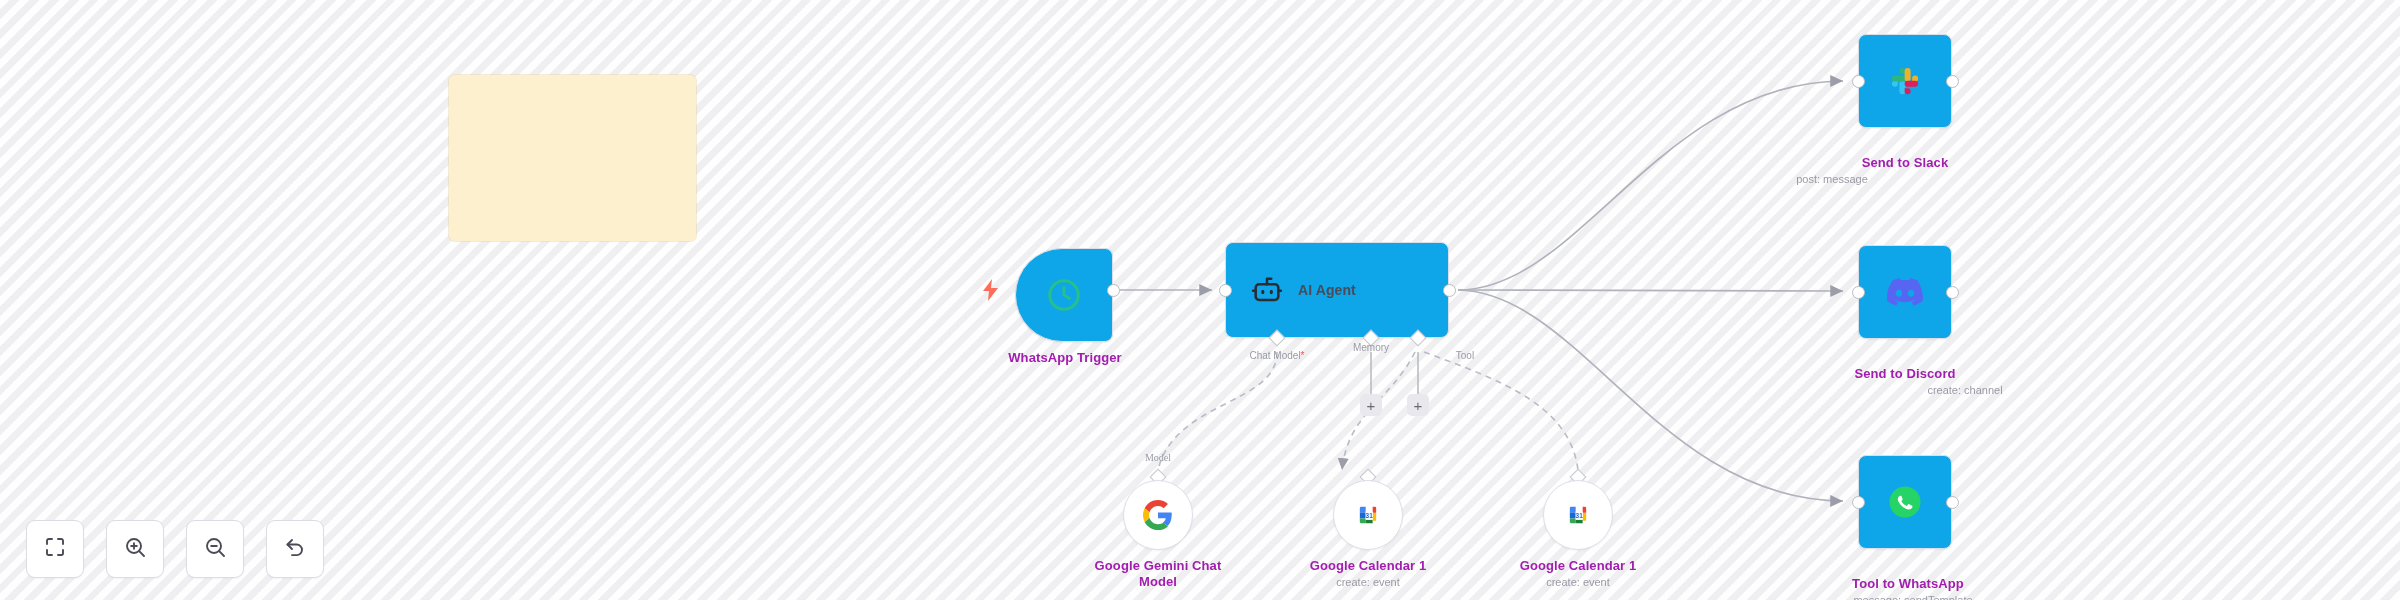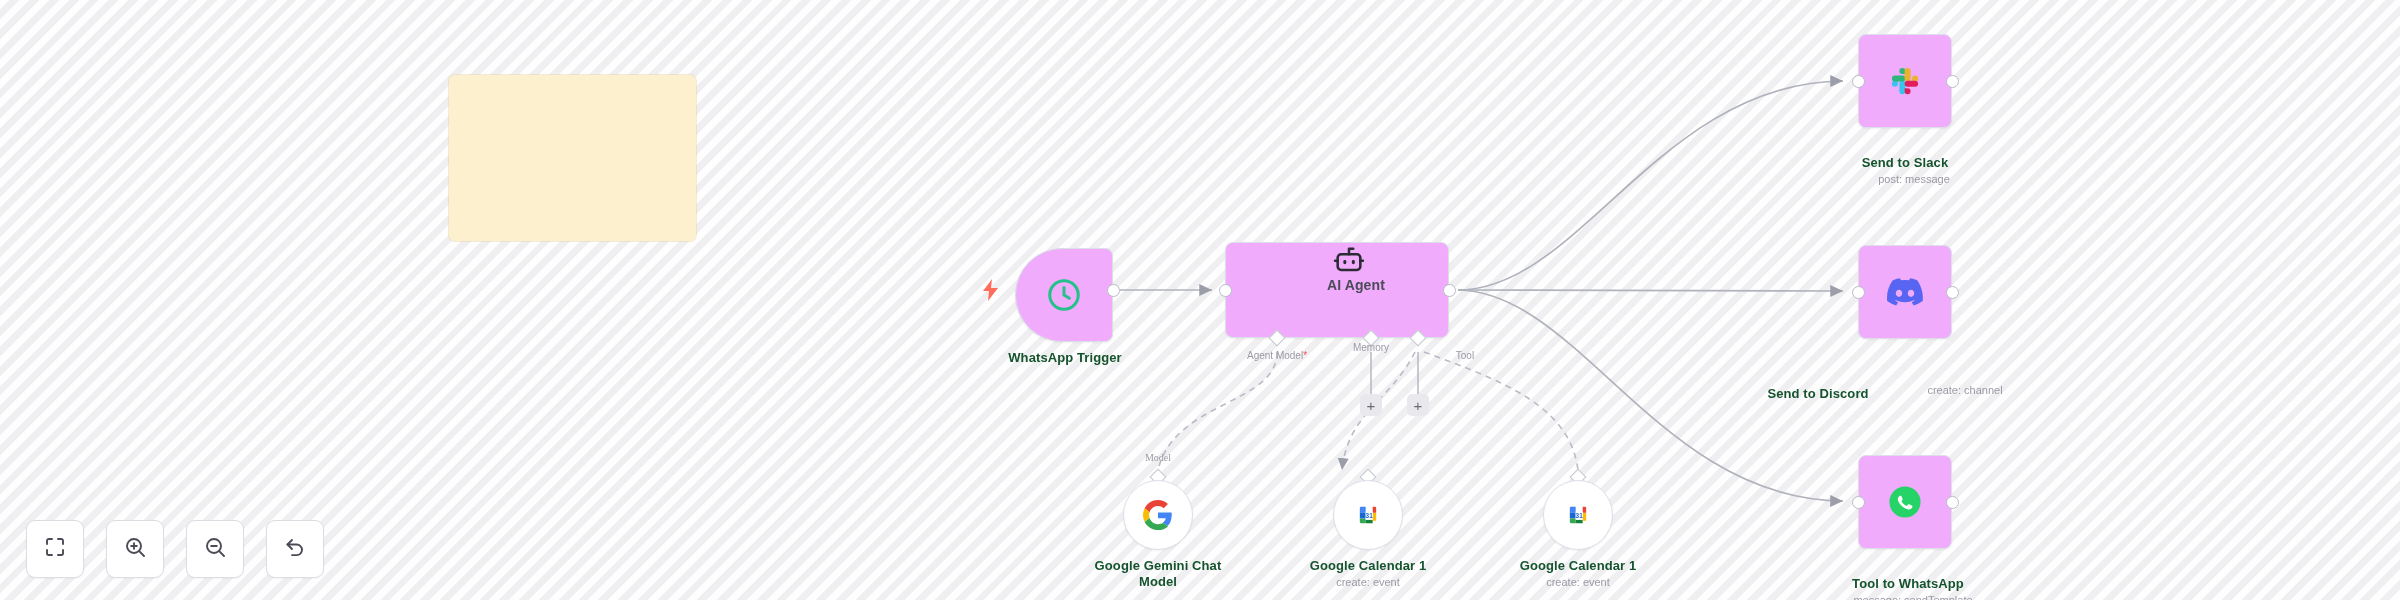--- a/index.html
+++ b/index.html
@@ -28,25 +28,25 @@
     background:#fdf0cf;
     border-radius:6px;
     box-shadow:0 0 0 1px rgba(224,200,140,.35);
   }
 
   
   .node { position:absolute; }
 
   .node-box {
     position:absolute;
-    background:#f0abfc;
+    background:#0ea5e9;
     border:1px solid #dbdfe7;
     border-radius:8px;
     box-shadow:0 1px 2px rgba(24,24,28,.05);
-    display:flex; align-items:center;flex-direction:column;
+    display:flex; align-items:center;
   }
 
   .trigger-box {
     border-top-left-radius:48px;
     border-bottom-left-radius:48px;
     border-top-right-radius:8px;
     border-bottom-right-radius:8px;
   }
 
   .circle-box {
@@ -60,21 +60,21 @@
 
   .node-icon { display:flex; align-items:center; justify-content:center; flex:0 0 auto; }
 
   .node-title {
     font-size:14px; font-weight:700; color:#4b4b57;
     white-space:nowrap; margin-left:14px; letter-spacing:.1px;
   }
 
   .node-label {
     position:absolute; text-align:center;
-    font-size:13px; font-weight:700; color:#14532d;
+    font-size:13px; font-weight:700; color:#a21caf;
     line-height:16px; letter-spacing:.1px;
   }
   .node-sublabel {
     position:absolute; text-align:center;
     font-size:11px; font-weight:400; color:#9a9aa6;
     line-height:14px;
   }
 
   
   .port {
@@ -179,21 +179,21 @@
           <rect x="14" y="12" width="2.1" height="3" rx="1" fill="#2b2b33" stroke="none"></rect>
         </svg>
       </span>
       <span class="node-title">AI Agent</span>
     </div>
 
     <div class="port" style="left:1219px; top:284px;"></div>
     <div class="port" style="left:1443px; top:284px;"></div>
 
     <div class="diamond" style="left:1271px; top:332px;"></div>
-    <div class="sub-label" style="left:1227px; top:350px; width:100px;"><span>Agent Model</span><span class="req">*</span></div>
+    <div class="sub-label" style="left:1227px; top:350px; width:100px;"><span>Chat Model</span><span class="req">*</span></div>
 
     <div class="diamond" style="left:1365px; top:332px;"></div>
     <div class="sub-label" style="left:1331px; top:342px; width:80px;">Memory</div>
 
     <div class="diamond" style="left:1412px; top:332px;"></div>
     <div class="sub-label" style="left:1388px; top:350px; width:60px;margin-left:47px;">Tool</div>
 
     <div class="plus-btn" style="left:1360px; top:394px;">+</div>
     <div class="plus-btn" style="left:1407px; top:394px;">+</div>
   </div>
@@ -263,34 +263,34 @@
           <path fill="#36C5F0" d="M14.5 27.5a4 4 0 1 1-4-4h4zM16.5 27.5a4 4 0 0 1 8 0v10a4 4 0 1 1-8 0z"></path>
           <path fill="#2EB67D" d="M20.5 14.5a4 4 0 1 1 4-4v4zM20.5 16.5a4 4 0 0 1 0 8h-10a4 4 0 1 1 0-8z"></path>
           <path fill="#ECB22E" d="M33.5 20.5a4 4 0 1 1 4 4h-4zM31.5 20.5a4 4 0 0 1-8 0v-10a4 4 0 1 1 8 0z"></path>
           <path fill="#E01E5A" d="M27.5 33.5a4 4 0 1 1-4 4v-4zM27.5 31.5a4 4 0 0 1 0-8h10a4 4 0 1 1 0 8z"></path>
         </svg>
       </span>
     </div>
     <div class="port" style="left:1852px; top:75px;"></div>
     <div class="port" style="left:1946px; top:75px;"></div>
     <div class="node-label" style="left:1835px; top:155px; width:140px;">Send to Slack</div>
-    <div class="node-sublabel" style="left:1844px; top:172px; width:140px;">post: message</div>
+    <div class="node-sublabel" style="left:1762px; top:172px; width:140px;">post: message</div>
   </div>
 
   <div class="node">
     <div class="node-box" style="left:1858px; top:245px; width:94px; height:94px; justify-content:center;">
       <span class="node-icon">
         <svg width="36" height="28" viewBox="0 0 71 55">
           <path fill="#5865F2" d="M60.1 4.9A58.5 58.5 0 0 0 45.6.5a40.8 40.8 0 0 0-1.9 3.8 54.1 54.1 0 0 0-16.2 0A37.6 37.6 0 0 0 25.5.5a58.3 58.3 0 0 0-14.5 4.4C1.6 18.6-1 32 .3 45.2A58.9 58.9 0 0 0 18.1 54a43.4 43.4 0 0 0 3.8-6.2 38 38 0 0 1-6-2.9l1.5-1.2a42 42 0 0 0 35.9 0l1.5 1.2a38.2 38.2 0 0 1-6 2.9 43 43 0 0 0 3.8 6.2 58.6 58.6 0 0 0 17.8-8.8c1.5-15.3-2.6-28.6-10.3-40.3zM23.7 37.3c-3.5 0-6.4-3.2-6.4-7.2s2.8-7.2 6.4-7.2 6.5 3.3 6.4 7.2c0 4-2.8 7.2-6.4 7.2zm23.6 0c-3.5 0-6.4-3.2-6.4-7.2s2.8-7.2 6.4-7.2 6.5 3.3 6.4 7.2c0 4-2.8 7.2-6.4 7.2z"></path>
         </svg>
       </span>
     </div>
     <div class="port" style="left:1852px; top:286px;"></div>
     <div class="port" style="left:1946px; top:286px;"></div>
-    <div class="node-label" style="left:1748px; top:366px; width:140px;margin-top:20px;">Send to Discord</div>
+    <div class="node-label" style="left:1835px; top:366px; width:140px;">Send to Discord</div>
     <div class="node-sublabel" style="left:1895px; top:383px; width:140px;">create: channel</div>
   </div>
 
   <div class="node">
     <div class="node-box" style="left:1858px; top:455px; width:94px; height:94px; justify-content:center;">
       <span class="node-icon">
         <svg width="34" height="34" viewBox="0 0 48 48">
           <circle cx="24" cy="24" r="22" fill="#25D366"></circle>
           <path fill="#fff" d="M33.2 28.6c-.5-.3-3-1.5-3.4-1.6s-.8-.3-1.1.2-1.3 1.6-1.6 2-.6.4-1.1.1a13.7 13.7 0 0 1-4-2.5 15.2 15.2 0 0 1-2.8-3.5c-.3-.5 0-.8.2-1s.5-.6.7-.9a3.4 3.4 0 0 0 .5-.8.9.9 0 0 0 0-.9c-.1-.3-1.1-2.7-1.5-3.7s-.8-.8-1.1-.8h-1a1.9 1.9 0 0 0-1.4.6 5.7 5.7 0 0 0-1.8 4.3 9.9 9.9 0 0 0 2.1 5.3c.3.3 3.6 5.5 8.7 7.7a29.2 29.2 0 0 0 2.9 1.1 7 7 0 0 0 3.2.2 5.2 5.2 0 0 0 3.4-2.4 4.2 4.2 0 0 0 .3-2.4c-.1-.2-.5-.4-1-.6z"></path>
         </svg>

